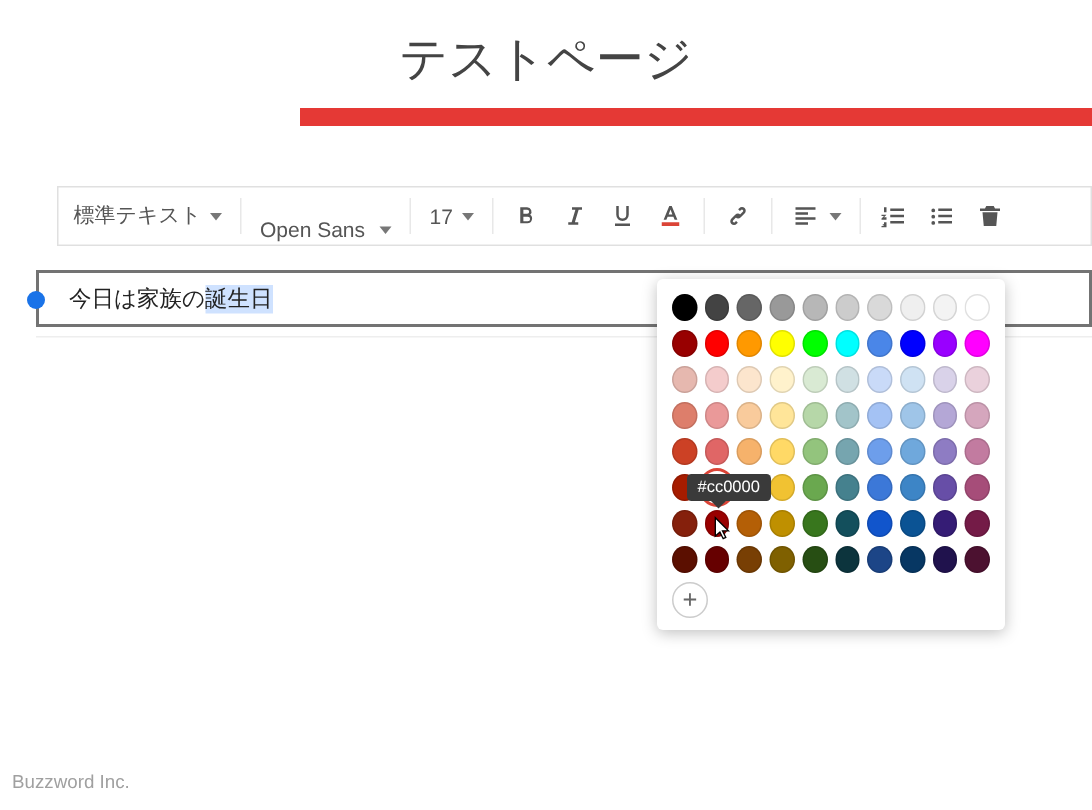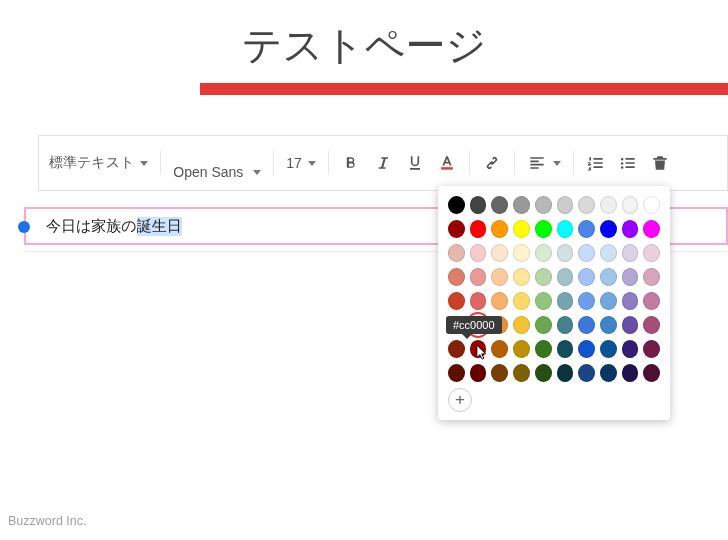--- a/index.html
+++ b/index.html
@@ -1,36 +1,36 @@
 <!DOCTYPE html>
 <html><head>
 <meta charset="utf-8">
 <style>
   * { box-sizing: border-box; margin: 0; padding: 0; }
   html, body { width: 728px; height: 540px; font-family: Arial, sans-serif; background: #fff; overflow: hidden; }
   .page-title-wrap { text-align: center; }
-  .page-title { font-size: 40px; font-weight: 300; color: #444; padding: 18px 0 10px; display: inline-block; }
+  .page-title { font-size: 32px; font-weight: 300; color: #444; padding: 18px 0 10px; display: inline-block; }
   .title-underline { height: 12px; background: #e53935; margin-left: 200px; }
-  .toolbar { display: flex; align-items: center; height: 56px; border: 1px solid #e0e0e0; margin: 40px 0 0 38px; padding: 0 4px; }
+  .toolbar { display: flex; align-items: center; height: 40px; border: 1px solid #e0e0e0; margin: 40px 0 0 38px; padding: 0 4px; }
   .tb-sep { width: 1px; height: 24px; background: #e8e8e8; margin: 0 6px; }
   .tb-btn { display: flex; align-items: center; justify-content: center; height: 30px; padding: 0 6px; color: #555; cursor: pointer; border-radius: 3px; }
   .tb-text { font-size: 14px; color: #555; }
   .caret { margin-left: 6px; width: 0; height: 0; border-left: 4px solid transparent; border-right: 4px solid transparent; border-top: 5px solid #777; }
   .icon { width: 20px; height: 20px; }
   .editor-wrap { margin: 16px 0 0 24px; }
-  .text-block { position: relative; border: 2px solid #f9a8d4; padding: 6px 10px 6px 20px; font-size: 15px; color: #222; min-height: 38px; display: flex; align-items: center; }
+  .text-block { position: relative; border: 2px solid #737373; padding: 6px 10px 6px 20px; font-size: 15px; color: #222; min-height: 38px; display: flex; align-items: center; }
   .block-dot { position: absolute; left: -8px; top: 12px; width: 12px; height: 12px; background: #1a73e8; border-radius: 50%; }
   .sel { background: #cfe2ff; }
   .hr-under { height: 1px; background: #eee; margin-top: 6px; }
   .footer { position: absolute; bottom: 12px; left: 8px; color: #a0a0a0; font-size: 12.5px; }
   .palette { position: absolute; top: 186px; left: 438px; width: 232px; background: #fff; border-radius: 4px; box-shadow: 0 2px 10px rgba(0,0,0,.25); padding: 10px 10px 8px 10px; }
   .sw-row { display: flex; gap: 5px; margin-bottom: 6px; }
   .sw { width: 18px; height: 18px; border-radius: 50%; cursor: pointer; box-shadow: inset 0 0 0 1px rgba(0,0,0,.12); }
   .sw.selected { outline: 2px solid #db4437; outline-offset: 2px; }
-  .tooltip { position: absolute; background: #3a3a3a; color: #fff; font-size: 11px; padding: 3px 7px; border-radius: 3px; left: 8px; top: 130px; z-index: 5; }
+  .tooltip { position: absolute; background: #3a3a3a; color: #fff; font-size: 11px; padding: 3px 7px; border-radius: 3px; left: 20px; top: 130px; z-index: 5; }
   .tooltip::after { content: ""; position: absolute; left: 16px; bottom: -5px; border: 5px solid transparent; border-top-color: #3a3a3a; border-bottom: none; }
   .add-custom { width: 24px; height: 24px; border: 1px solid #ccc; border-radius: 50%; display: flex; align-items: center; justify-content: center; color: #666; font-size: 17px; margin-top: 4px; cursor: pointer; }
   .cursor { position: absolute; width: 14px; height: 18px; pointer-events: none; z-index: 10; }
 </style>
 </head>
 <body>
 
 <div class="page-title-wrap">
   <div class="page-title">テストページ</div>
 </div>

